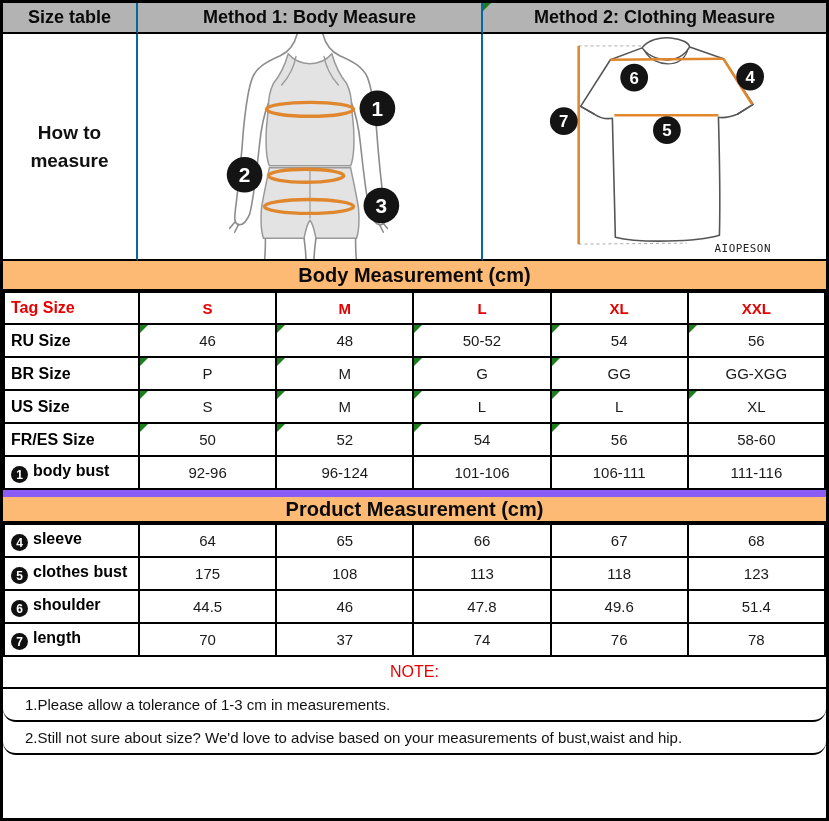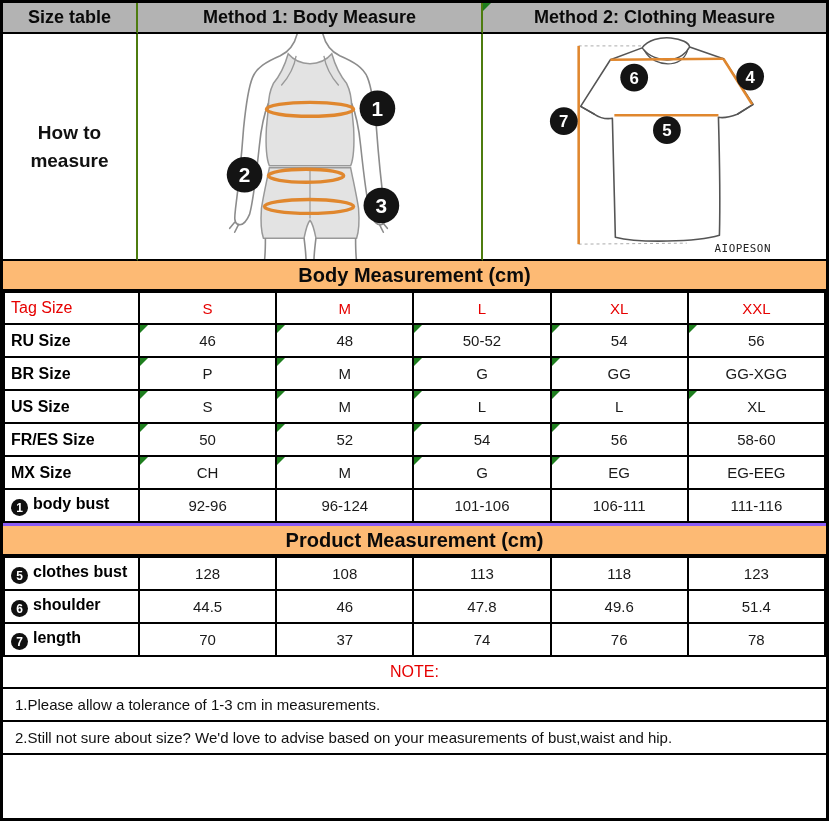--- a/index.html
+++ b/index.html
@@ -11,58 +11,58 @@
     font-family:"Liberation Sans",sans-serif;
     color:#111;
     overflow:hidden;
   }
   
   .top-grid{
     display:grid;
     grid-template-columns:135px 345px 1fr;
     grid-template-rows:31px 227px;
   }
-  .tg-cell{border-right:2px solid #4d7c0f;border-bottom:2px solid #000;position:relative;overflow:hidden;}
+  .tg-cell{border-right:2px solid #0369a1;border-bottom:2px solid #000;position:relative;overflow:hidden;}
   .tg-cell.last{border-right:none;}
   .tg-head{
     background:#b3b3b3;
     display:flex;align-items:center;justify-content:center;
     font-weight:bold;font-size:18px;color:#0a0a0a;
   }
   .how-cell{
     display:flex;align-items:center;justify-content:center;text-align:center;
     font-weight:bold;font-size:19px;padding:0 16px;line-height:1.45;
   }
   .diag-cell{background:#fff;}
   .diag-cell svg{display:block;}
   
   .band{
     background:#fdba74;
     border-bottom:2px solid #000;
     display:flex;align-items:center;justify-content:center;
     font-weight:bold;font-size:20px;color:#0a0a0a;
   }
   .band-body{height:30px;}
-  .band-product{height:33px;border-top:3px solid #8b5cf6;}
+  .band-product{height:33px;border-top:7px solid #8b5cf6;}
   
   table.meas{
     width:100%;border-collapse:collapse;table-layout:fixed;
   }
   table.meas td{
     border:2px solid #000;
     height:33px;
     font-size:15px;color:#1a1a1a;
     text-align:center;vertical-align:middle;
     position:relative;padding:0 2px;
   }
   table.meas tr.tag-row td{height:32px;}
   table.meas td.label{
     text-align:left;font-weight:bold;font-size:16px;color:#000;padding-left:6px;
   }
-  table.meas td.red{color:#e60000;font-weight:normal;}
+  table.meas td.red{color:#e60000;font-weight:bold;}
   table.meas col.c-label{width:135px;}
   
   .tri{
     position:absolute;top:0;left:0;width:0;height:0;
     border-top:8px solid #1e7e1e;border-right:8px solid transparent;
   }
   .tg-cell .tri{top:0;left:0;}
   
   .badge{
     display:inline-flex;width:17px;height:17px;border-radius:50%;
@@ -72,21 +72,21 @@
   }
   
   .note-band{
     height:32px;border-bottom:2px solid #000;
     display:flex;align-items:center;justify-content:center;
     color:#e60000;font-size:16px;text-align:right;
   }
   .note-row{
     height:33px;border-bottom:2px solid #000;
     display:flex;align-items:center;
-    font-size:15px;color:#111;padding-left:12px;
+    font-size:15px;color:#111;padding-left:22px;border-radius:13px;
   }
   .note-row.last{border-bottom:none;}
 </style>
 </head>
 <body>
 
 <div class="sheet">
 
   <div class="top-grid">
     <div class="tg-cell tg-head">Size table</div>
@@ -220,28 +220,20 @@
     </tr>
     <tr>
       <td class="label">FR/ES Size</td>
       <td><i class="tri"></i><span>50</span></td>
       <td><i class="tri"></i><span>52</span></td>
       <td><i class="tri"></i><span>54</span></td>
       <td><i class="tri"></i><span>56</span></td>
       <td><span>58-60</span></td>
     </tr>
     <tr>
-      <td class="label">MX Size</td>
-      <td><i class="tri"></i><span>CH</span></td>
-      <td><i class="tri"></i><span>M</span></td>
-      <td><i class="tri"></i><span>G</span></td>
-      <td><i class="tri"></i><span>EG</span></td>
-      <td><span>EG-EEG</span></td>
-    </tr>
-    <tr>
       <td class="label">
         <span class="badge">1</span><span>body bust</span>
       </td>
       <td><span>92-96</span></td>
       <td><span>96-124</span></td>
       <td><span>101-106</span></td>
       <td><span>106-111</span></td>
       <td><span>111-116</span></td>
     </tr>
   </tbody>
@@ -252,25 +244,35 @@
   <table class="meas">
     <colgroup>
         <col class="c-label">
         <col>
         <col>
         <col>
         <col>
         <col>
       </colgroup>
     <tbody>
+        <tr>
+      <td class="label">
+        <span class="badge">4</span><span>sleeve</span>
+      </td>
+      <td><span>64</span></td>
+      <td><span>65</span></td>
+      <td><span>66</span></td>
+      <td><span>67</span></td>
+      <td><span>68</span></td>
+    </tr>
     <tr>
       <td class="label">
         <span class="badge">5</span><span>clothes bust</span>
       </td>
-      <td><span>128</span></td>
+      <td><span>175</span></td>
       <td><span>108</span></td>
       <td><span>113</span></td>
       <td><span>118</span></td>
       <td><span>123</span></td>
     </tr>
     <tr>
       <td class="label">
         <span class="badge">6</span><span>shoulder</span>
       </td>
       <td><span>44.5</span></td>

